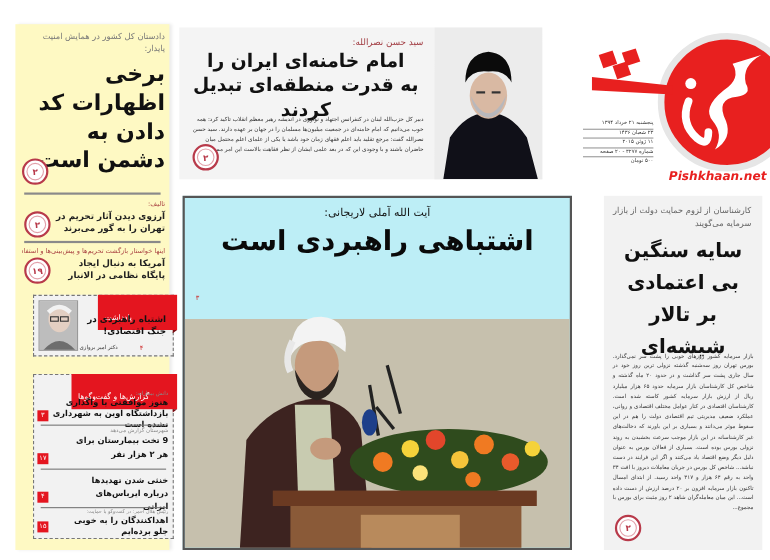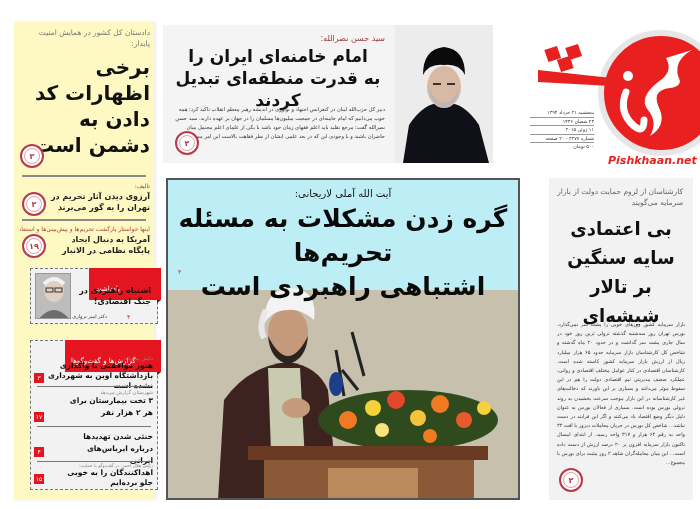--- a/index.html
+++ b/index.html
@@ -113,21 +113,21 @@
 
     <div class="rtl" style="position:absolute; right:4px; top:14px; width:118px;">
       <div style="font-size:5px; color:#888;">دانش بیمارانه:</div>
       <div style="font-size:7.5px; font-weight:bold; line-height:10px;">هنوز موافقتی با واگذاری بازداشتگاه اوین به شهرداری نشده است</div>
     </div>
     <div class="num-box" style="top:32px;">۳</div>
     <div style="position:absolute; left:6px; right:6px; top:45px; height:1px; background:#777;"></div>
 
     <div class="rtl" style="position:absolute; right:4px; top:48px; width:118px;">
       <div style="font-size:5px; color:#888;">شهرستان گزارش می‌دهد</div>
-      <div style="font-size:7.5px; font-weight:bold; line-height:12px; padding-left:30px;">۳ تخت بیمارستان برای هر ۲ هزار نفر</div>
+      <div style="font-size:7.5px; font-weight:bold; line-height:12px; padding-left:30px;">9 تخت بیمارستان برای هر ۲ هزار نفر</div>
     </div>
     <div class="num-box" style="top:71px;">۱۷</div>
     <div style="position:absolute; left:6px; right:6px; top:85px; height:1px; background:#777;"></div>
 
     <div class="rtl" style="position:absolute; right:4px; top:90px; width:118px;">
       <div style="font-size:7.5px; font-weight:bold; line-height:12px; padding-left:30px;">خنثی شدن تهدیدها درباره ایرباس‌های ایرانی</div>
     </div>
     <div class="num-box" style="top:106px;">۴</div>
     <div style="position:absolute; left:6px; right:6px; top:120px; height:1px; background:#777;"></div>
 
@@ -220,30 +220,29 @@
       <circle cx="214" cy="150" r="7" fill="#fbe27a"></circle>
       <circle cx="262" cy="156" r="7" fill="#f07a22"></circle>
 
       <rect x="80" y="166" width="240" height="14" fill="#6b3a22"></rect>
       <rect x="96" y="180" width="210" height="40" fill="#8a5a38"></rect>
       <rect x="160" y="188" width="90" height="32" fill="#b88a5c"></rect>
     </svg>
   </div>
   <div id="main-kicker" class="rtl" style="text-align:center;">آیت الله آملی لاریجانی:</div>
   <div id="main-head" class="rtl" style="text-align:center;">
-    <div>گره زدن مشکلات به مسئله تحریم‌ها</div>
     <div>اشتباهی راهبردی است</div>
   </div>
   <div id="page-ref">۳</div>
 </div>
 
 <div id="right-col">
   <div id="right-kicker" class="rtl" style="text-align:right;">کارشناسان از لزوم حمایت دولت از بازار سرمایه می‌گویند</div>
   <div id="right-head" class="rtl" style="text-align:center;">
+    <div>سایه سنگین</div>
     <div>بی اعتمادی</div>
-    <div>سایه سنگین</div>
     <div>بر تالار شیشه‌ای</div>
   </div>
   <div id="right-body" class="rtl">بازار سرمایه کشور روزهای خوبی را پشت سر نمی‌گذارد. بورس تهران روز سه‌شنبه گذشته نزولی ترین روز خود در سال جاری پشت سر گذاشت و در حدود ۲۰ ماه گذشته و شاخص کل کارشناسان بازار سرمایه حدود ۶۵ هزار میلیارد ریال از ارزش بازار سرمایه کشور کاسته شده است. کارشناسان اقتصادی در کنار عوامل مختلف اقتصادی و روانی، عملکرد ضعیف مدیریتی تیم اقتصادی دولت را هم در این سقوط موثر می‌دانند و بسیاری بر این باورند که دخالت‌های غیر کارشناسانه در این بازار موجب سرعت بخشیدن به روند نزولی بورس بوده است. بسیاری از فعالان بورس به عنوان دلیل دیگر وضع اقتصاد یاد می‌کنند و اگر این فرایند در دست نباشد... شاخص کل بورس در جریان معاملات دیروز با افت ۳۴ واحد به رقم ۶۴ هزار و ۳۱۷ واحد رسید. از ابتدای امسال تاکنون بازار سرمایه افزون بر ۲۰ درصد ارزش از دست داده است... این میان معامله‌گران شاهد ۲ روز مثبت برای بورس با مجموع...</div>
   <div class="seal" style="left:10px; top:290px;">
       <span>۲</span>
     </div>
 </div>
 
 </body></html>

